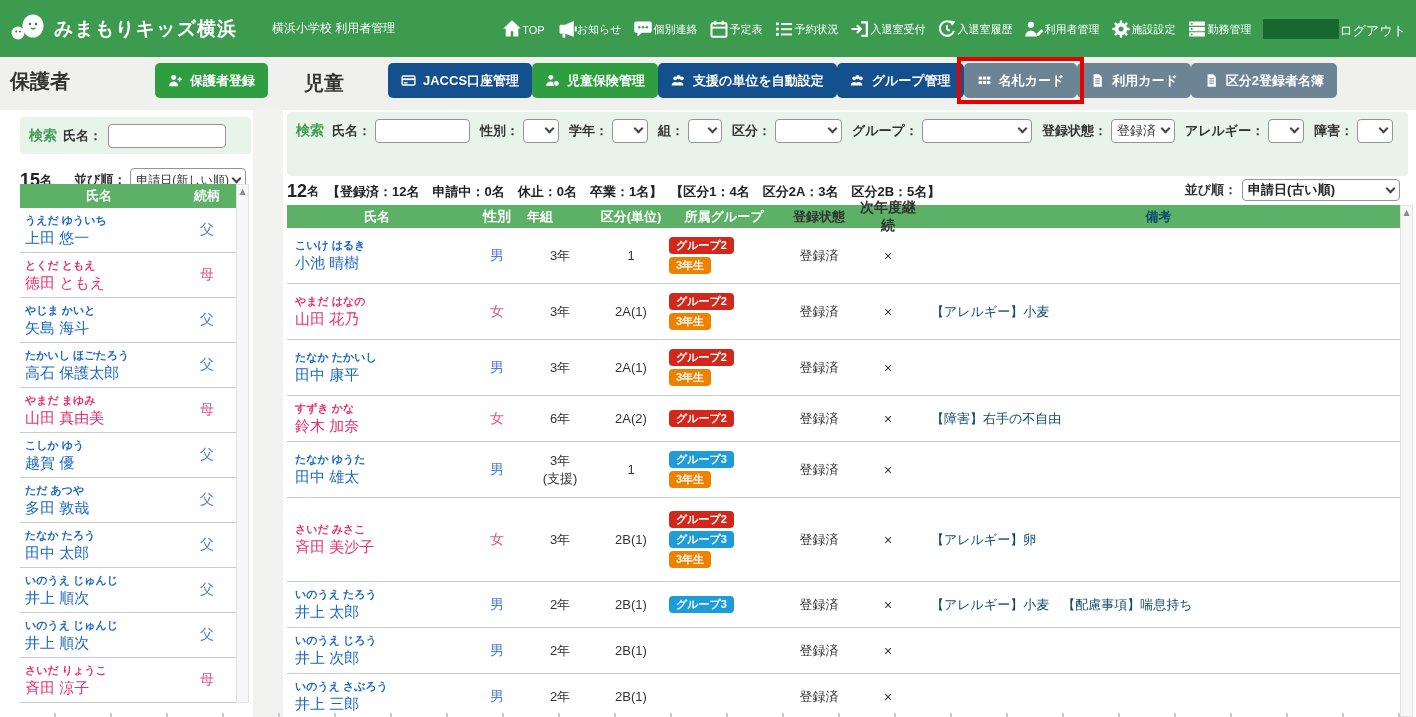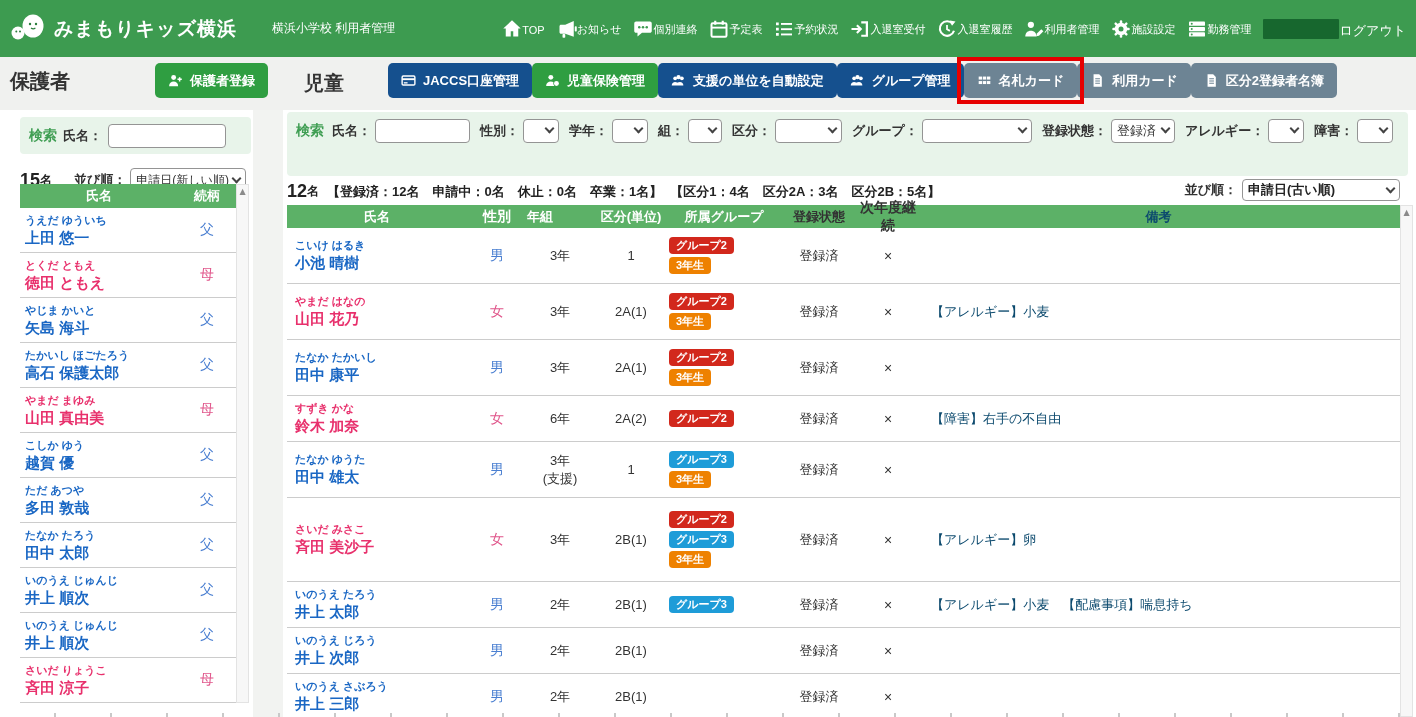--- a/index.html
+++ b/index.html
@@ -44,21 +44,21 @@
   
   .g-search{position:absolute;left:20px;top:117px;width:231px;height:37px;background:#e8f4ea;border-radius:4px;display:flex;align-items:center;gap:6px;padding:0 9px}
   .g-count{position:absolute;left:20px;top:167px;width:231px;height:26px;display:flex;align-items:center}
   .g-table{position:absolute;left:20px;top:184px;width:216px}
   .g-head{display:flex;background:#5cb167;color:#fff;font-weight:bold;font-size:13px;height:24px;align-items:center}
   .g-head .c1{flex:1;text-align:center}
   .g-head .c2{width:58px;text-align:center}
   .g-row{display:flex;align-items:center;height:45px;border-bottom:1px solid #ccc;background:#fff;cursor:pointer}
   .g-cell{flex:1;padding-left:5px;overflow:hidden}
   .kana{font-size:11px;font-weight:bold;line-height:1.35;white-space:nowrap}
-  .pname{font-size:15px;font-weight:bold;line-height:1.3;white-space:nowrap}
+  .pname{font-size:15px;font-weight:normal;line-height:1.3;white-space:nowrap}
   .g-rel{width:58px;text-align:center;font-size:14px}
   .male{color:#1a67c4}.female{color:#e8306c}
   .male-lt{color:#4a7fd1}.female-lt{color:#e0558a}
   .vscroll{position:absolute;width:13px;background:#f7f7f7;border:1px solid #e3e3e3;text-align:center;color:#8a8a8a;font-size:8px;line-height:14px;font-family:"DejaVu Sans",sans-serif}
   #g-scroll{left:236px;top:184px;height:519px}
   #c-scroll{left:1400px;top:205px;height:512px}
   
   .filterbox{position:absolute;left:287px;top:112px;width:1121px;height:64px;background:#e8f4ea;border-radius:4px;padding:5px 9px}
   .f-row{display:flex;align-items:center;height:27px}
   .f-item{display:inline-flex;align-items:center;gap:4px;margin-right:10px}

